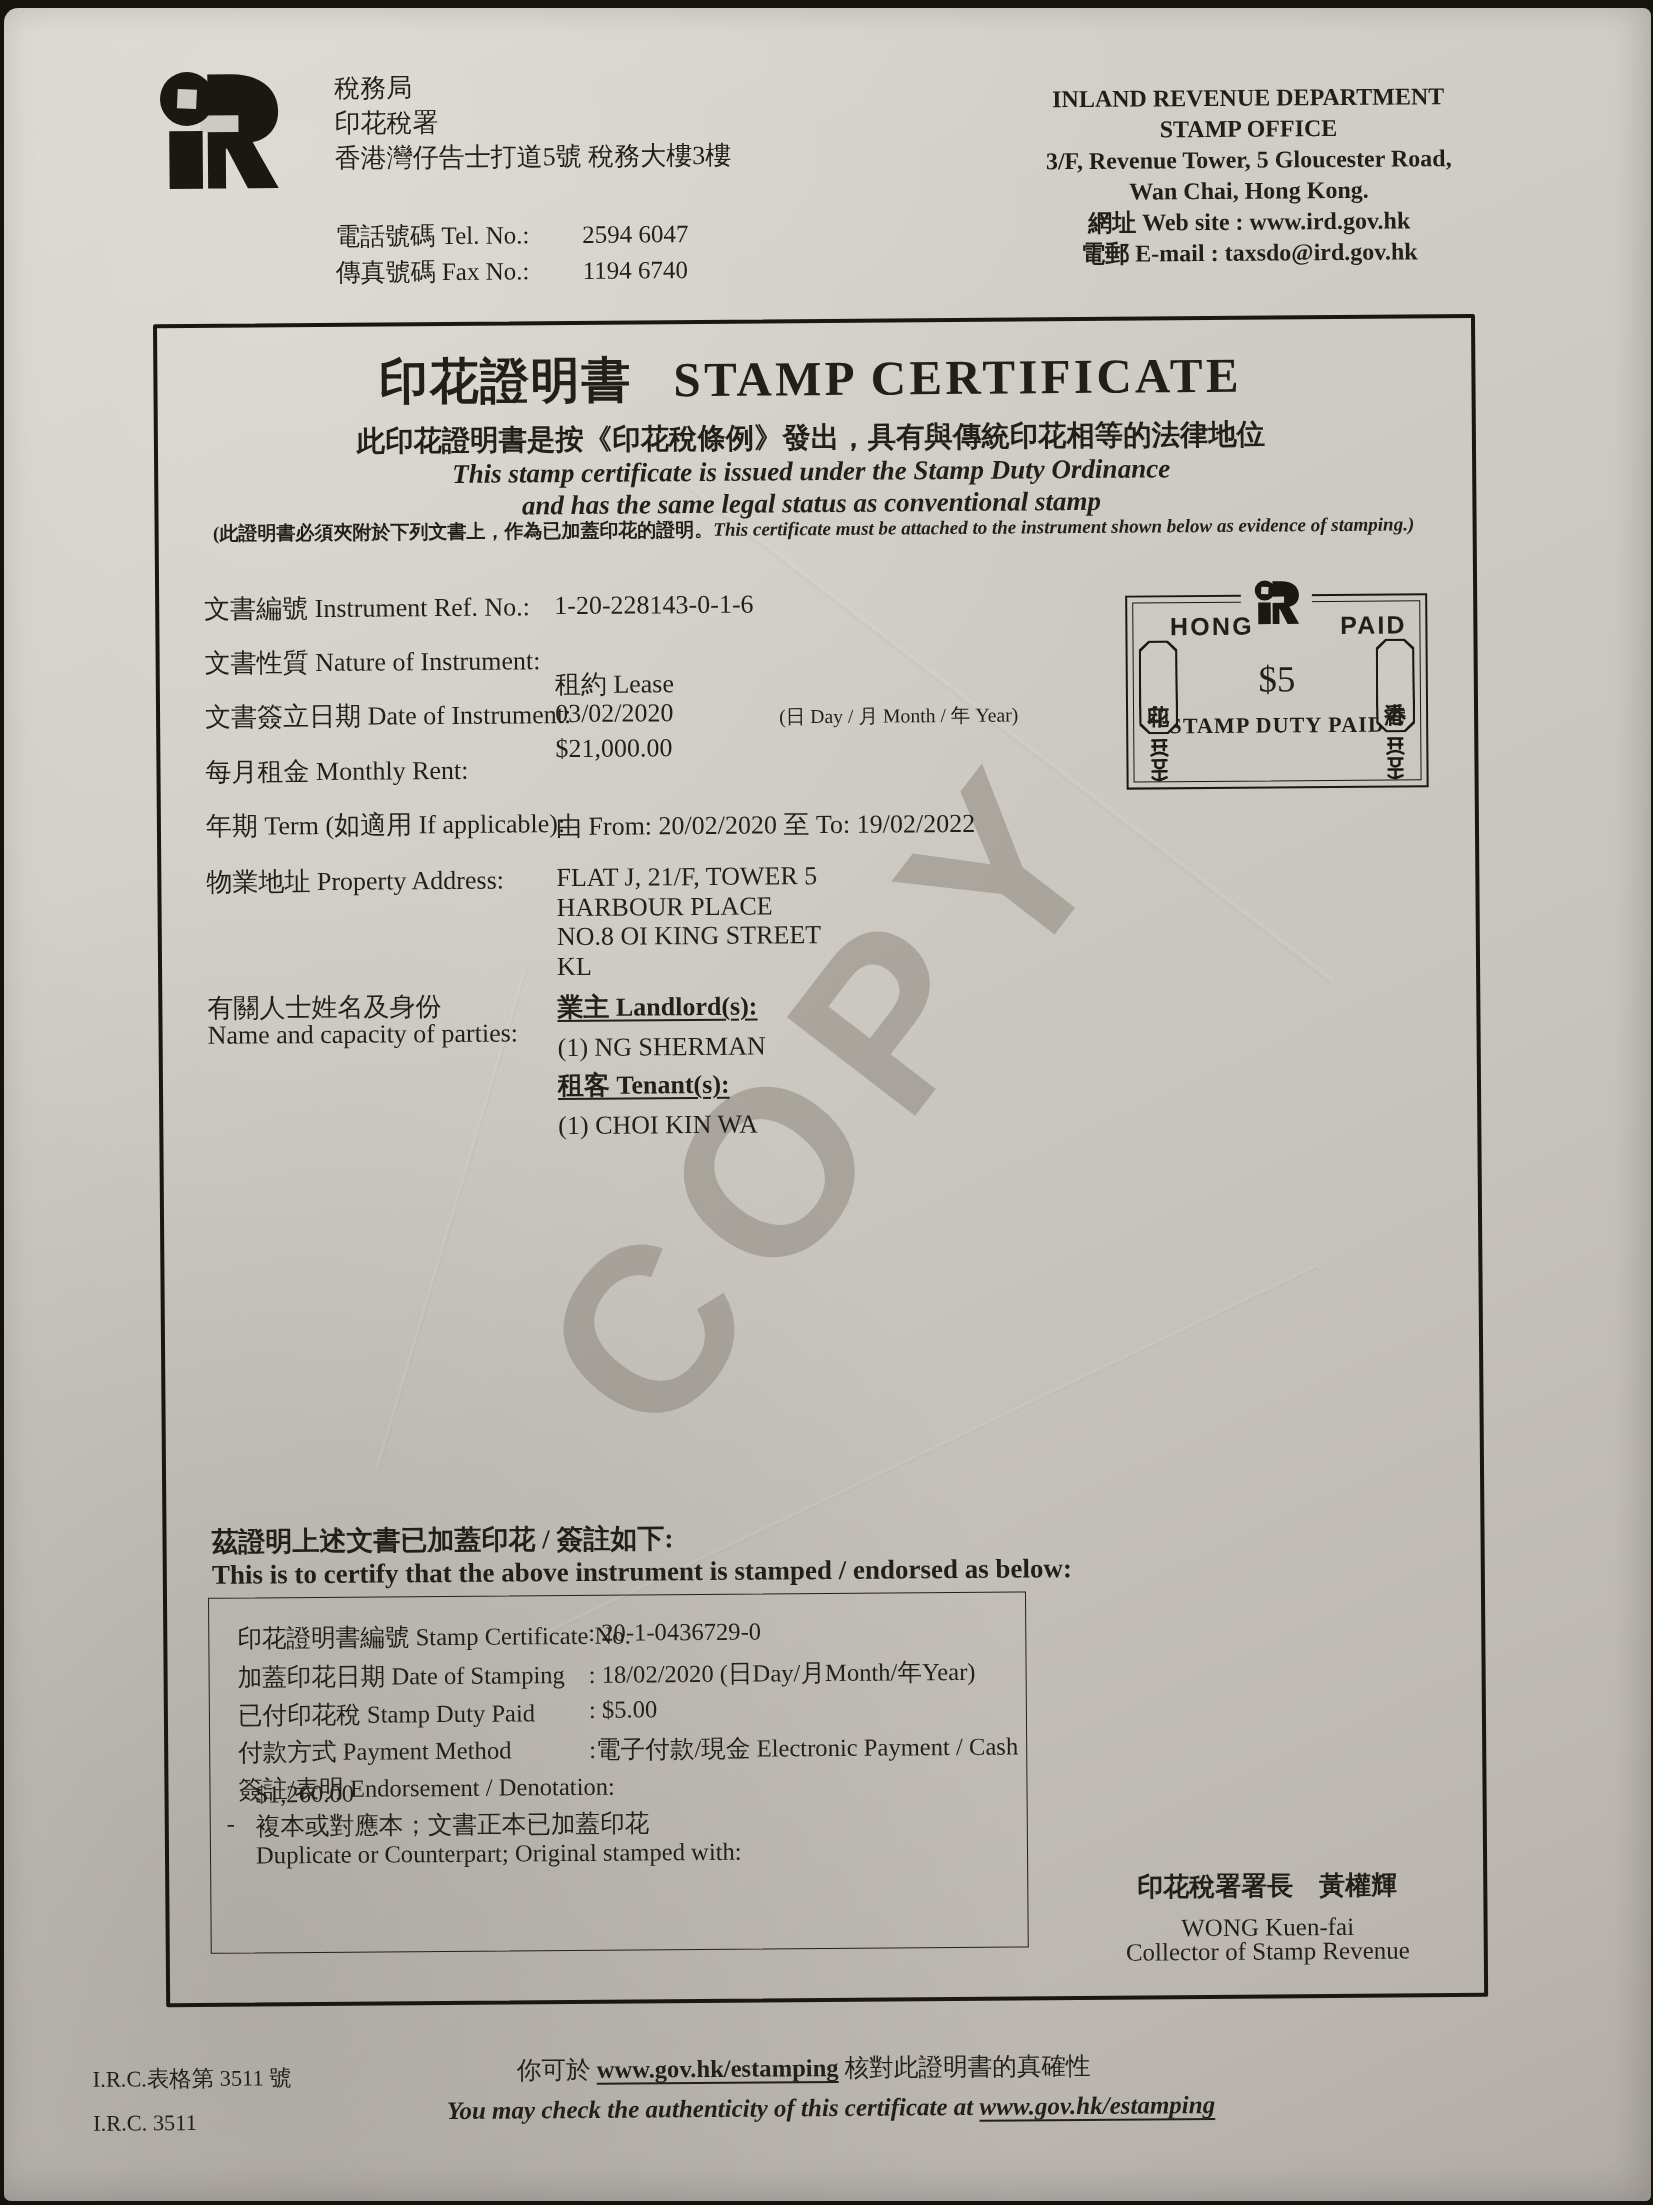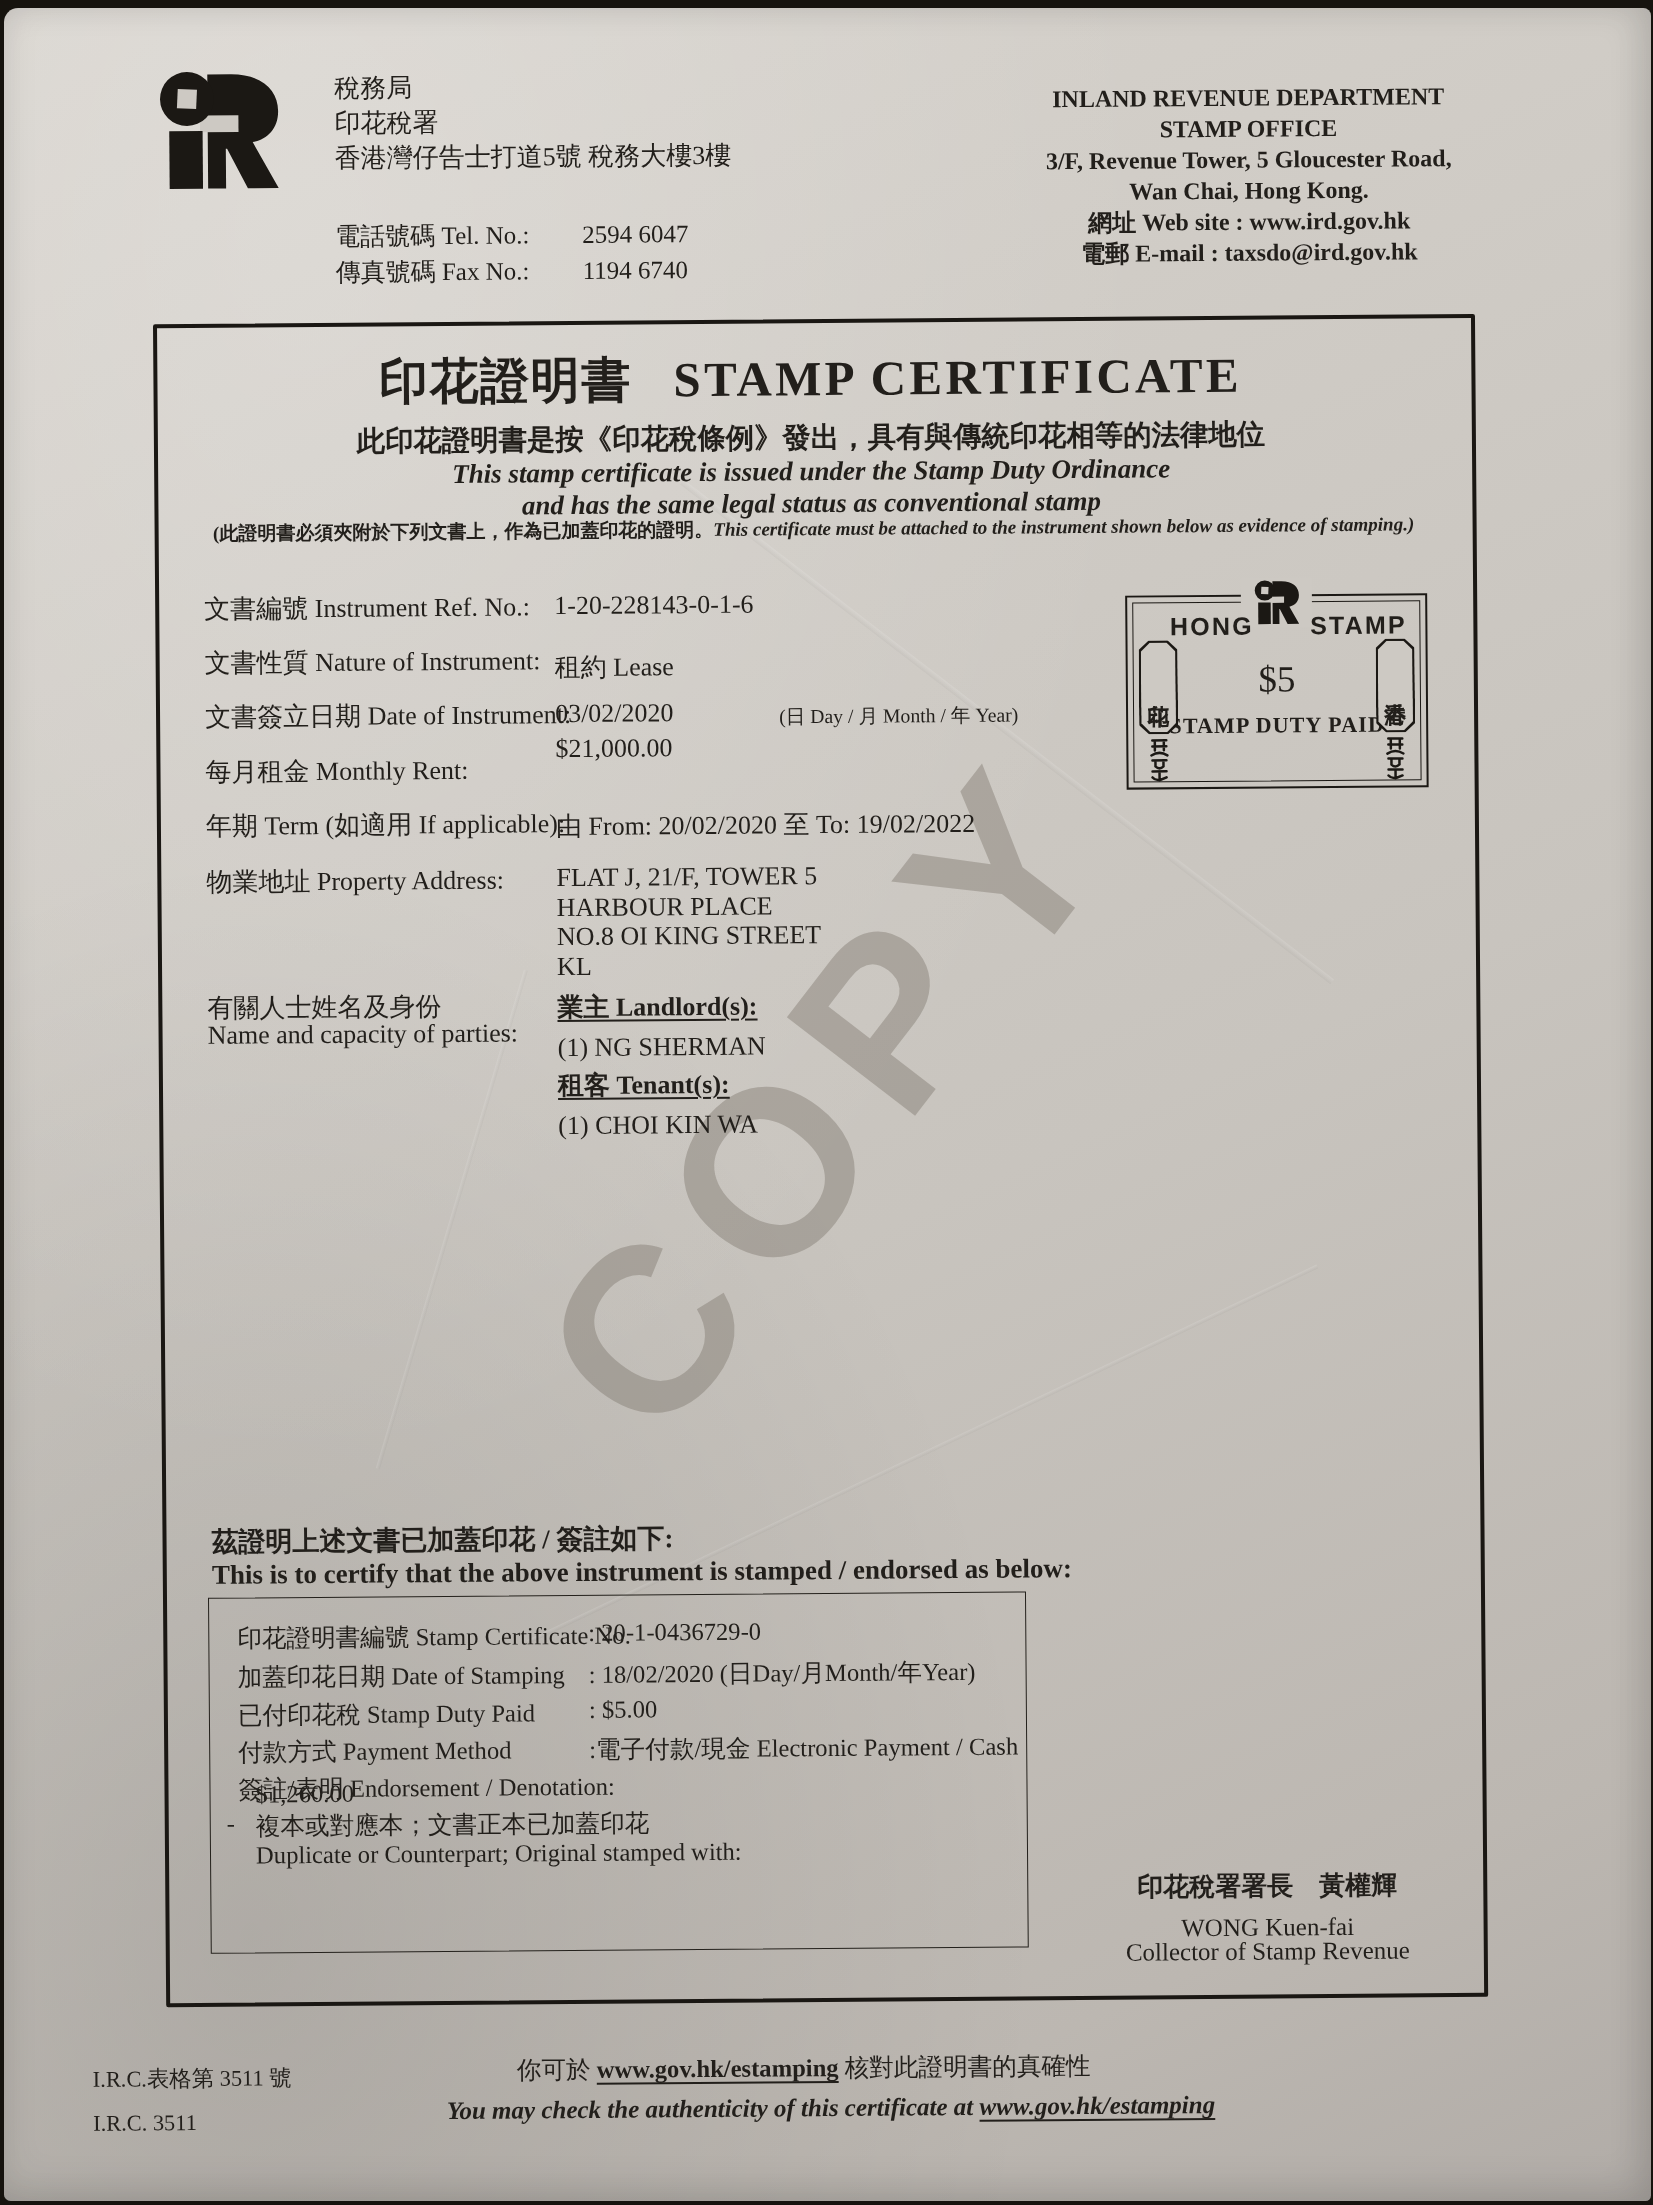--- a/index.html
+++ b/index.html
@@ -146,21 +146,21 @@
         <div>and has the same legal status as conventional stamp</div>
       </div>
       <div class="abs attach">
         <span class="cnp">(此證明書必須夾附於下列文書上，作為已加蓋印花的證明。</span><span class="enp">This certificate must be attached to the instrument shown below as evidence of stamping.)</span>
       </div>
 
       <div class="abs flabel" style="top:579px">文書編號 Instrument Ref. No.:</div>
       <div class="abs fvalue" style="top:581px">1-20-228143-0-1-6</div>
 
       <div class="abs flabel" style="top:633px">文書性質 Nature of Instrument:</div>
-      <div class="abs fvalue" style="top:640px">租約 Lease</div>
+      <div class="abs fvalue" style="top:657px">租約 Lease</div>
 
       <div class="abs flabel" style="top:687px">文書簽立日期 Date of Instrument:</div>
       <div class="abs fvalue" style="top:689px">03/02/2020</div>
       <div class="abs fnote" style="top:695px">(日 Day /  月 Month /  年 Year)</div>
 
       <div class="abs flabel" style="top:742px">每月租金 Monthly Rent:</div>
       <div class="abs fvalue" style="top:724px">$21,000.00</div>
 
       <div class="abs flabel" style="top:796px">年期 Term (如適用 If applicable):</div>
       <div class="abs fvalue" style="top:799px">由 From: 20/02/2020 至 To: 19/02/2022</div>
@@ -185,21 +185,21 @@
       </div>
 
       <div class="abs chop">
         <div class="chop-inner"></div>
         <div class="chop-logo">
           <svg width="53" height="48" viewBox="0 0 100 100">
               <use href="#ird-logo"></use>
             </svg>
         </div>
         <div class="chop-hong">HONG</div>
-        <div class="chop-kong">STAMP</div>
+        <div class="chop-kong">PAID</div>
         <div class="chop-amt">$5</div>
         <div class="chop-paid">STAMP DUTY PAID</div>
         <div class="cart l">
           <div class="shape"></div>
           <div class="shape-in"></div>
           <div class="txt" style="writing-mode:vertical-rl;">印花</div>
         </div>
         <div class="cart r">
           <div class="shape"></div>
           <div class="shape-in"></div>

